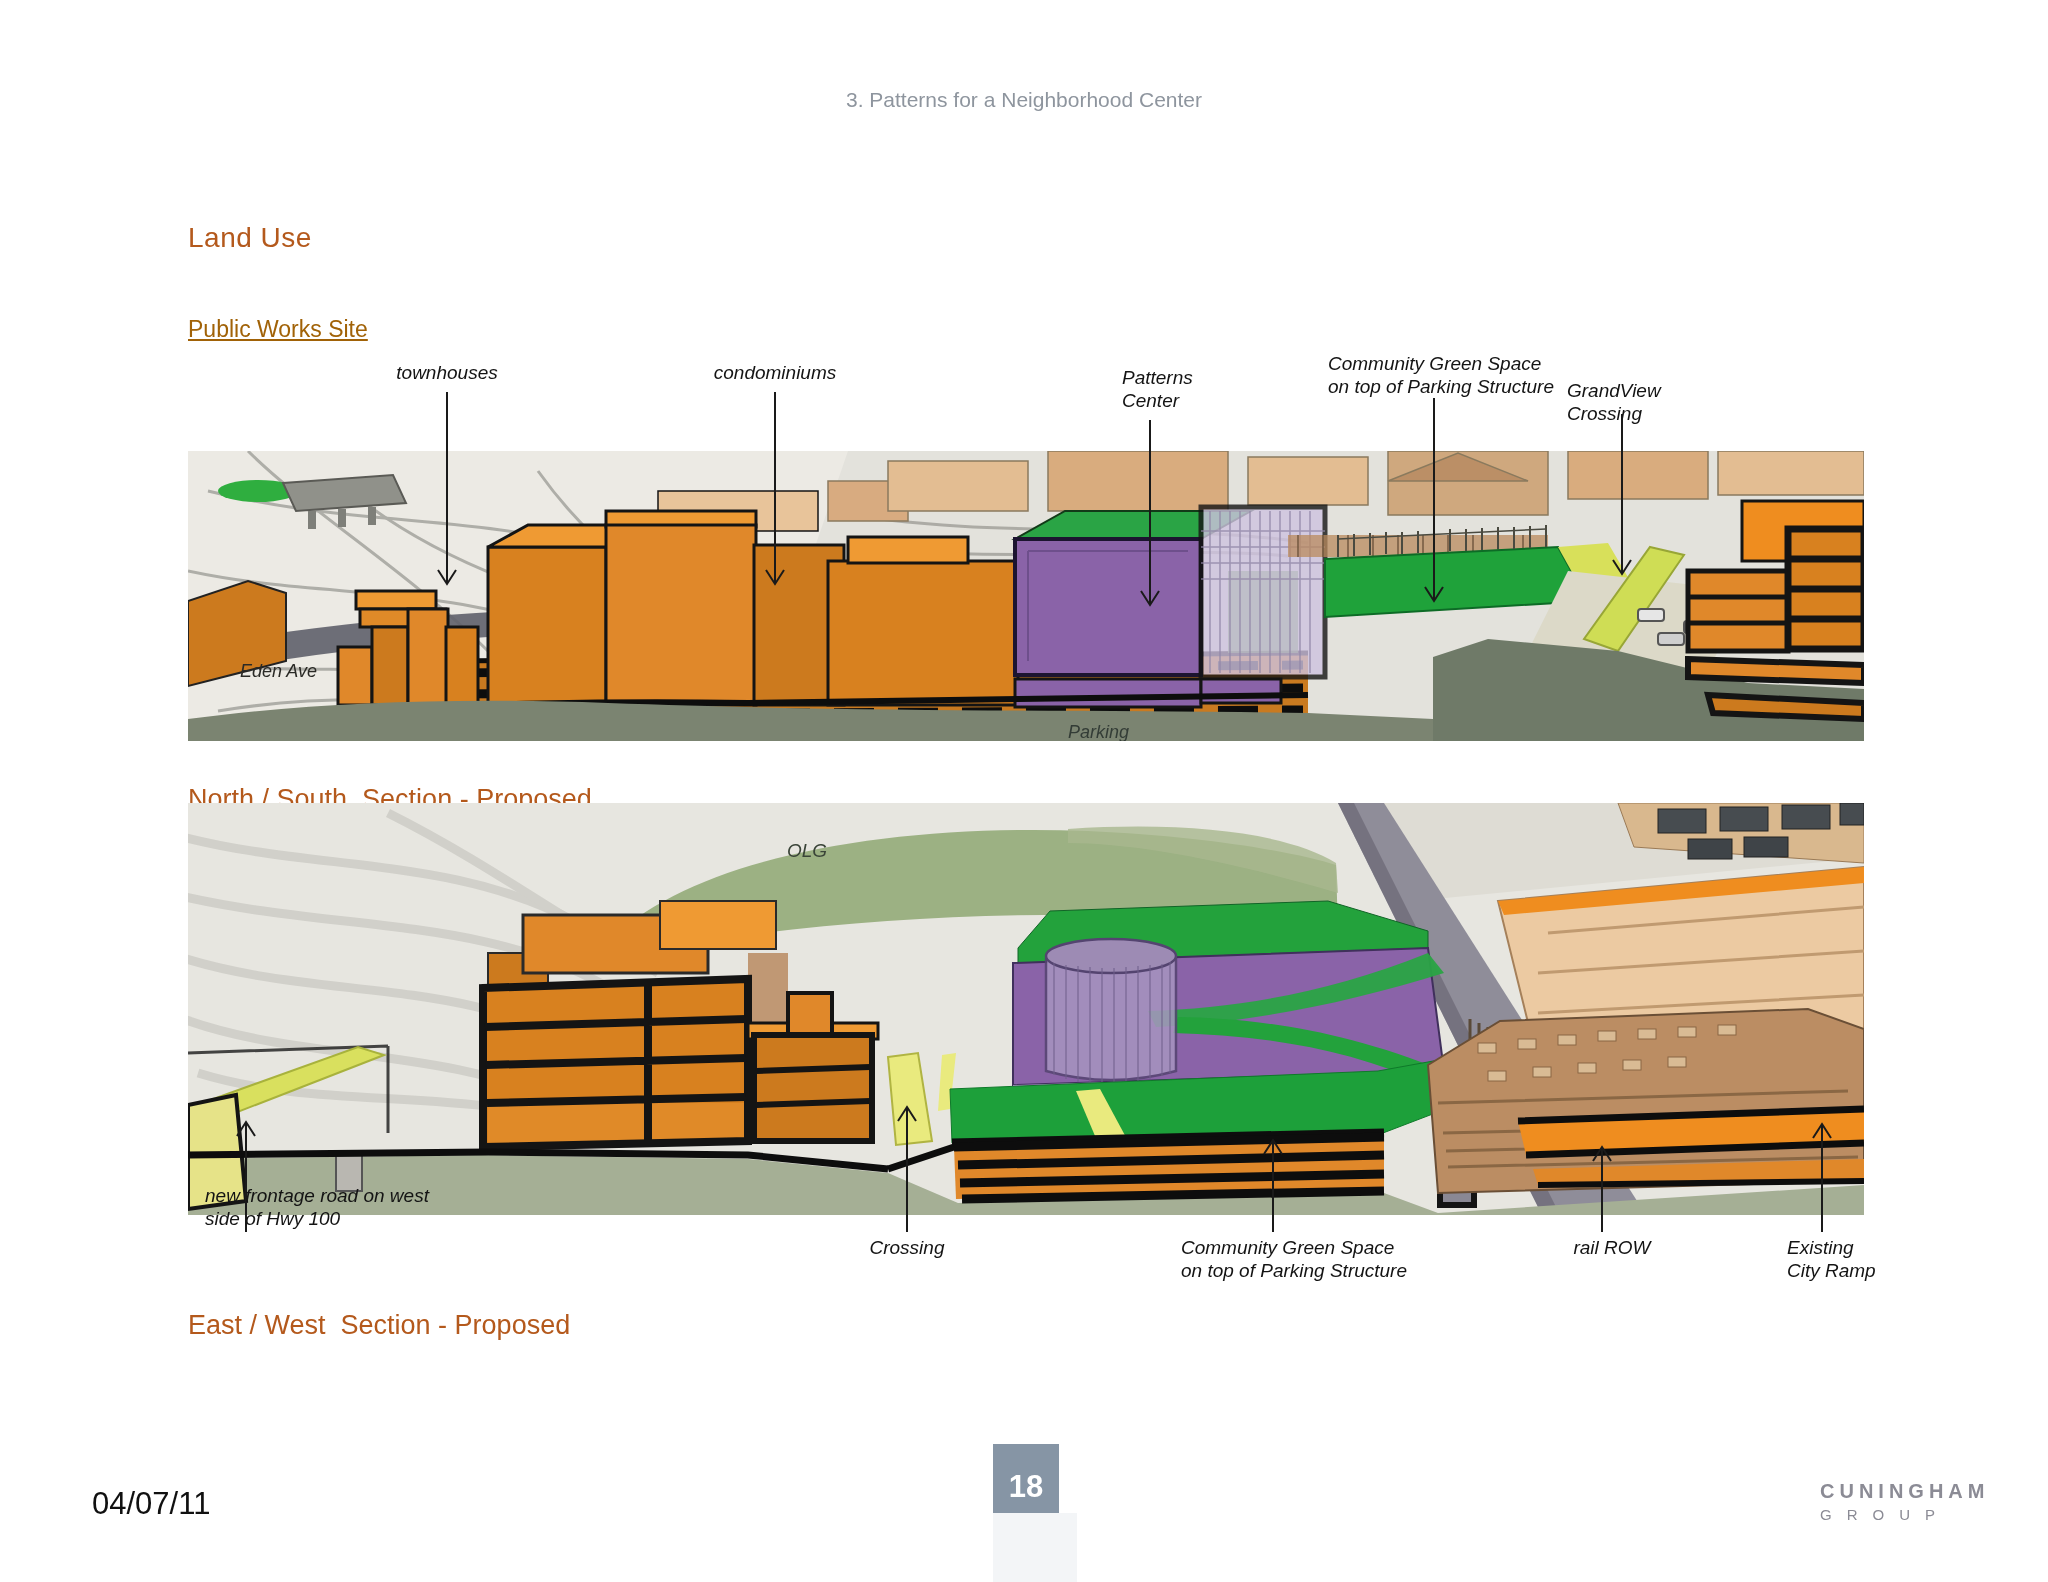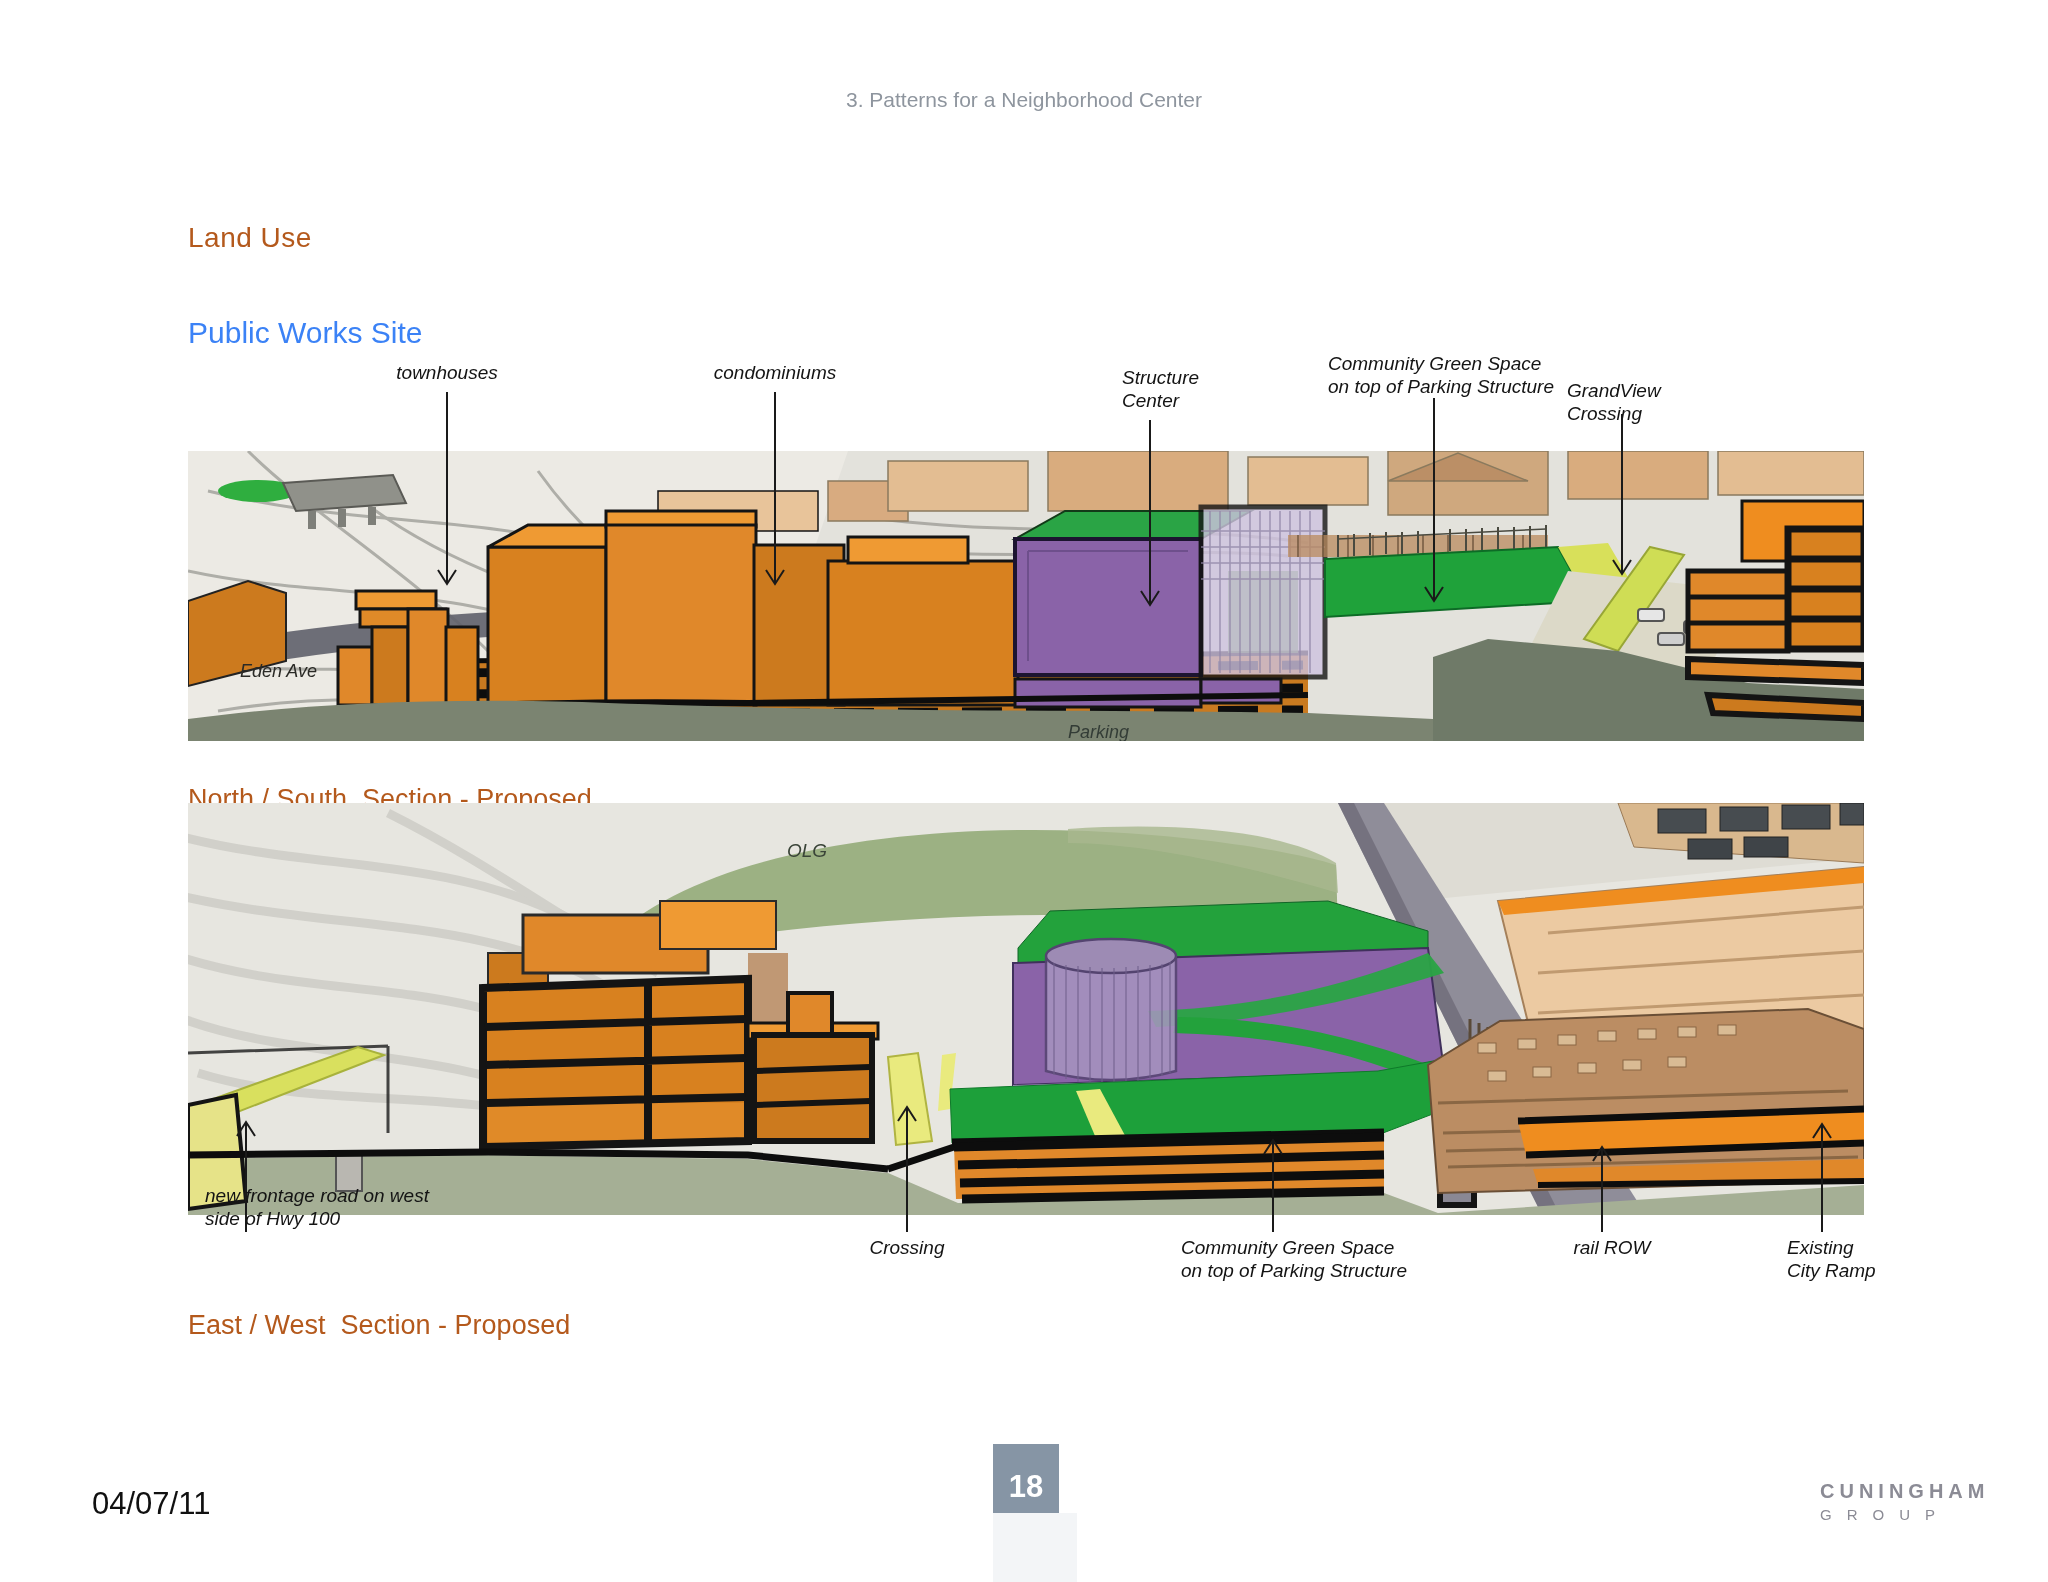--- a/index.html
+++ b/index.html
@@ -2,22 +2,22 @@
 <html><head>
 <meta charset="utf-8">
 <style>
   html,body{margin:0;padding:0;background:#ffffff;}
   .page{position:relative;width:2048px;height:1582px;background:#ffffff;
         font-family:"Liberation Sans",sans-serif;overflow:hidden;}
   .header{position:absolute;top:88px;left:0;width:100%;text-align:center;
           font-size:21px;color:#8e959e;}
   .title{position:absolute;left:188px;top:222px;font-size:28px;color:#b4591c;
          font-weight:400;letter-spacing:0.5px;}
-  .subtitle{position:absolute;left:188px;top:316px;font-size:30px;color:#3b82f6;
-            font-weight:400;}
+  .subtitle{position:absolute;left:188px;top:316px;font-size:23px;color:#a16207;
+            font-weight:400;text-decoration:underline;}
   .figure{position:absolute;left:188px;}
   .figure svg{display:block;}
   .caption{position:absolute;left:188px;font-size:27px;color:#b4591c;
            white-space:pre-wrap;margin-top:24px;}
   .ann{position:absolute;font-style:italic;font-size:19px;line-height:23px;
        color:#141414;white-space:pre-line;z-index:6;}
   .ann.center{transform:translateX(-50%);}
   .leaders{position:absolute;left:0;top:0;width:2048px;height:1582px;
            pointer-events:none;z-index:5;}
   .date{position:absolute;left:92px;top:1486px;font-size:31px;color:#101010;}
@@ -36,21 +36,21 @@
 <body>
 
 <div class="page">
 
   <div class="header">3. Patterns for a Neighborhood Center</div>
   <div class="title">Land Use</div>
   <div class="subtitle">Public Works Site</div>
 
   <div class="ann center" style="left:447px;top:361px;">townhouses</div>
   <div class="ann center" style="left:775px;top:361px;">condominiums</div>
-  <div class="ann" style="left:1122px;top:366px;">Structure
+  <div class="ann" style="left:1122px;top:366px;">Patterns
 Center</div>
   <div class="ann" style="left:1328px;top:352px;">Community Green Space
 on top of Parking Structure</div>
   <div class="ann" style="left:1567px;top:379px;">GrandView
 Crossing</div>
 
   <div class="figure" style="top:451px;">
     <svg width="1676" height="290" viewBox="0 0 1676 290">
 
       <rect x="0" y="0" width="1676" height="290" fill="#e3e2dc"></rect>

